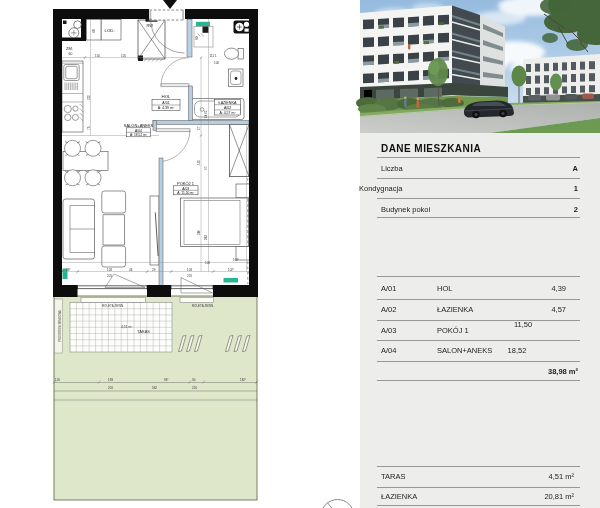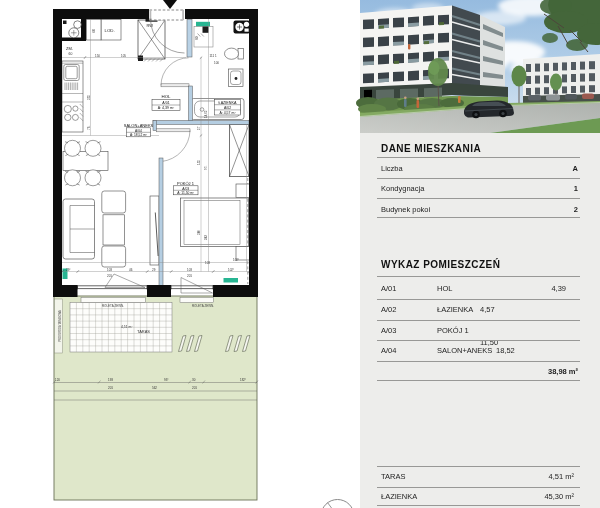--- a/index.html
+++ b/index.html
@@ -582,56 +582,55 @@
 
 <div style="position:absolute;left:360px;top:133px;width:240px;height:375px;background:#ededeb"></div>
 
 <div class="t hdr" style="left:381px;top:143px">DANE MIESZKANIA</div>
 <div class="hl" style="left:377px;top:157px;width:203px"></div>
 
 <div class="t lab" style="left:381px;top:163.5px">Liczba</div>
 <div class="t val" style="left:460px;top:163.5px;width:118px">A</div>
 <div class="hl" style="left:377px;top:177.5px;width:203px"></div>
 
-<div class="t lab" style="left:381px;top:184px">Kondygnacja</div>
+<div class="t lab" style="left:359px;top:184px">Kondygnacja</div>
 <div class="t val" style="left:460px;top:184px;width:118px">1</div>
 <div class="hl" style="left:377px;top:198px;width:203px"></div>
 
 <div class="t lab" style="left:381px;top:204.5px">Budynek pokoi</div>
 <div class="t val" style="left:460px;top:204.5px;width:118px">2</div>
 <div class="hl" style="left:377px;top:217px;width:203px"></div>
 
-<div class="t hdr" style="left:381px;top:258.5px">WYKAZ POMIESZCZEŃ</div>
 <div class="hl" style="left:377px;top:275.5px;width:203px"></div>
 
 <div class="t lab" style="left:381px;top:284px">A/01</div>
 <div class="t lab" style="left:437px;top:284px">HOL</div>
 <div class="t lab" style="left:480px;top:284px;width:86px;text-align:right">4,39</div>
 <div class="hl" style="left:377px;top:299px;width:203px"></div>
 
 <div class="t lab" style="left:381px;top:304.5px">A/02</div>
 <div class="t lab" style="left:437px;top:304.5px">ŁAZIENKA</div>
-<div class="t lab" style="left:480px;top:304.5px;width:86px;">4,57</div>
+<div class="t lab" style="left:480px;top:304.5px;width:86px;text-align:right">4,57</div>
 <div class="hl" style="left:377px;top:319.5px;width:203px"></div>
 
 <div class="t lab" style="left:381px;top:325.5px">A/03</div>
 <div class="t lab" style="left:437px;top:325.5px">POKÓJ 1</div>
-<div class="t lab" style="left:480px;top:338px;width:86px;text-align:left">11,50</div>
+<div class="t lab" style="left:480px;top:320px;width:86px;text-align:center">11,50</div>
 <div class="hl" style="left:377px;top:340px;width:203px"></div>
 
 <div class="t lab" style="left:381px;top:346px">A/04</div>
 <div class="t lab" style="left:437px;top:346px">SALON+ANEKS</div>
-<div class="t lab" style="left:496px;top:346px;width:86px;text-align:left">18,52</div>
+<div class="t lab" style="left:474px;top:346px;width:86px;text-align:center">18,52</div>
 <div class="hl" style="left:377px;top:360.5px;width:203px"></div>
 
 <div class="t val" style="left:460px;top:366.5px;width:118px">38,98 m²</div>
 <div class="hl" style="left:377px;top:379.5px;width:203px"></div>
 
 <div class="hl" style="left:377px;top:465.5px;width:203px"></div>
 <div class="t lab" style="left:381px;top:471.5px">TARAS</div>
 <div class="t lab" style="left:480px;top:471.5px;width:94px;text-align:right">4,51 m²</div>
 <div class="hl" style="left:377px;top:486.5px;width:203px"></div>
 
 <div class="t lab" style="left:381px;top:491.5px">ŁAZIENKA</div>
-<div class="t lab" style="left:480px;top:491.5px;width:94px;text-align:right">45,30 m²</div>
+<div class="t lab" style="left:480px;top:491.5px;width:94px;text-align:right">20,81 m²</div>
 <div class="hl" style="left:377px;top:505px;width:203px"></div>
 
 </div>
 
 </body></html>

